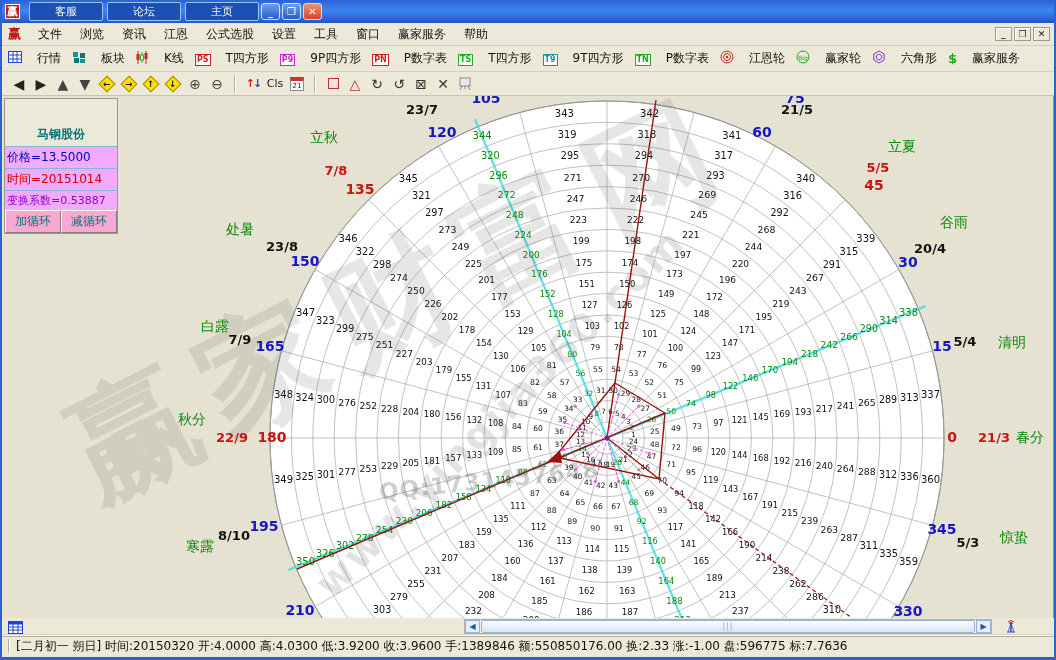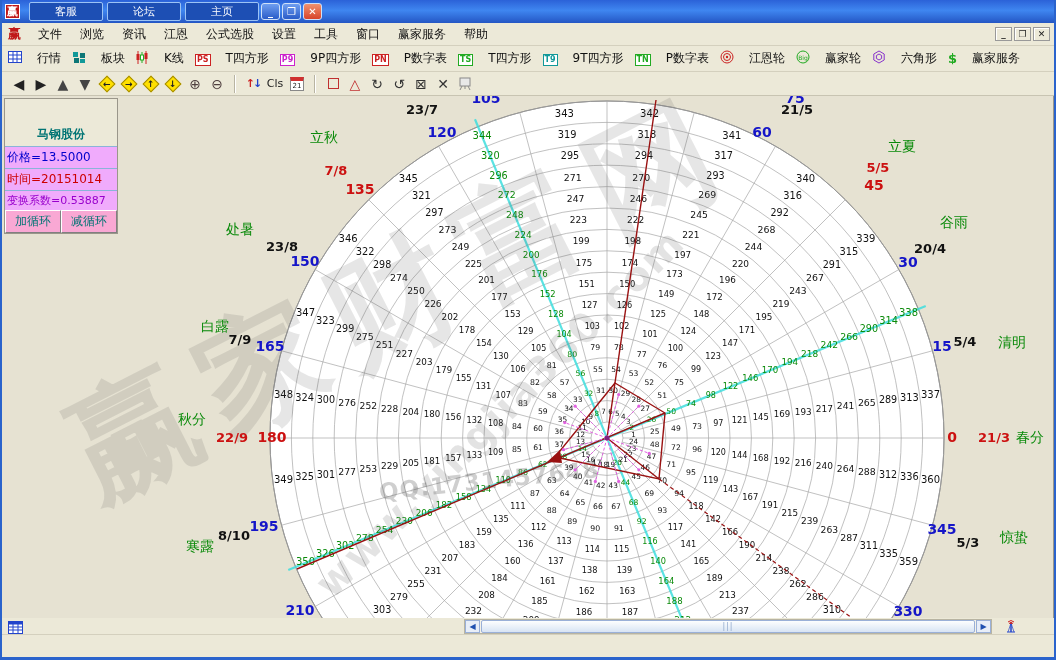--- a/index.html
+++ b/index.html
@@ -787,14 +787,18 @@
           <line x1="7" y1="5" x2="7" y2="14" stroke="#2244cc" stroke-width="1.5"></line>
           <line x1="3" y1="14" x2="11" y2="14" stroke="#2244cc"></line>
           <line x1="7" y1="5" x2="4" y2="14" stroke="#2244cc" stroke-width="0.7"></line>
           <line x1="7" y1="5" x2="10" y2="14" stroke="#2244cc" stroke-width="0.7"></line>
           <path d="M4,4 Q7,1 10,4" fill="none" stroke="#cc2222"></path>
           <path d="M5,5.5 Q7,3.8 9,5.5" fill="none" stroke="#cc2222"></path>
           <circle cx="7" cy="5" r="1" fill="#cc2222"></circle>
         </svg></span>
   </div>
 
+  <div class="statusbar">
+    <span class="vsep"></span>
+    <span>[二月初一  朔日] 时间:20150320 开:4.0000 高:4.0300 低:3.9200 收:3.9600 手:1389846 额:550850176.00 换:2.33 涨:-1.00 盘:596775 标:7.7636</span>
+  </div>
 
 </div>
 
 </body></html>

